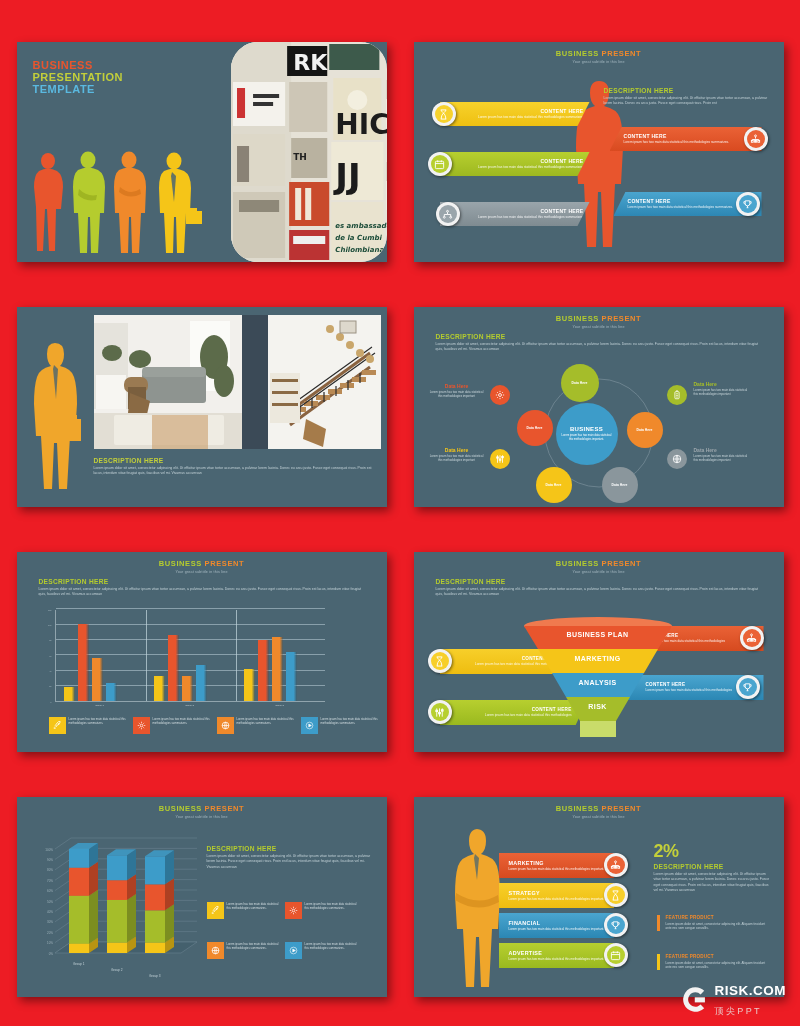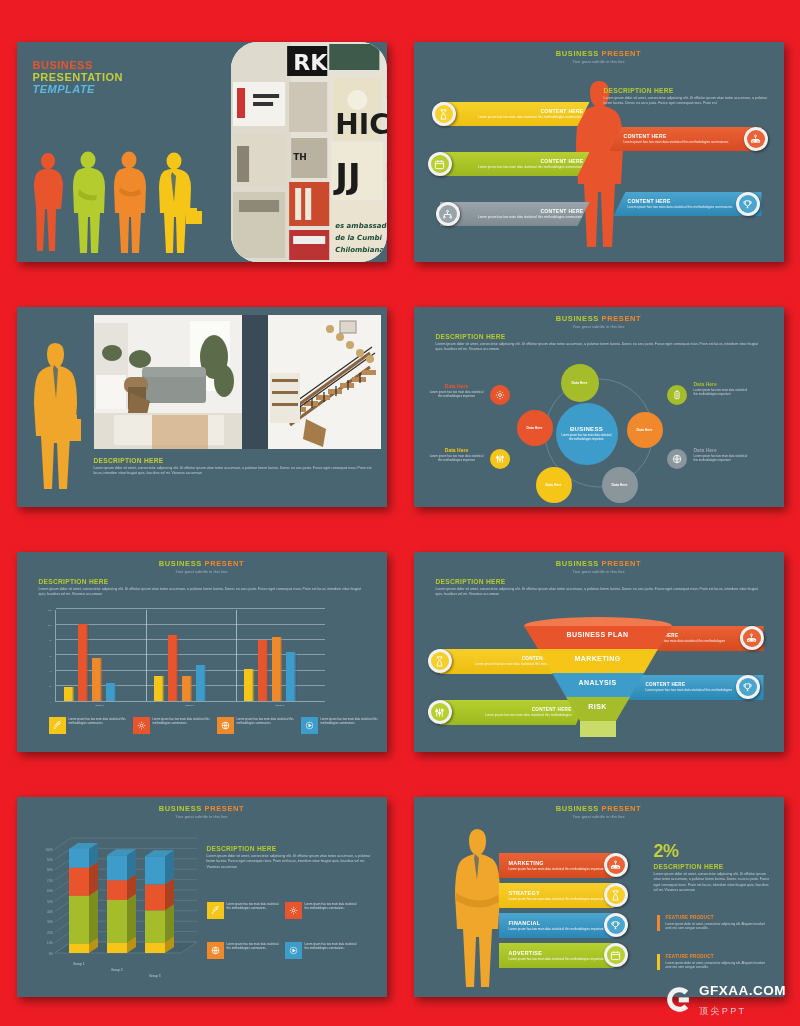--- a/index.html
+++ b/index.html
@@ -32,21 +32,21 @@
   .hdr .t1 .b { color:#f0892b; }
   .hdr .t2 { font-size:3.6px; color:#a9bcc4; margin-top:1.5px; letter-spacing:.2px;}
   .desc-h { color:#b5cc2e; font-weight:bold; font-size:6.6px; letter-spacing:.3px; }
   .desc-b { color:#c3d2d8; font-size:3.5px; line-height:1.55; margin-top:2px; }
   .ch { color:#fff; font-weight:bold; font-size:5px; letter-spacing:.3px; }
   .cb { color:rgba(255,255,255,.88); font-size:3.2px; line-height:1.5; margin-top:1px;}
   #s1 .title { position:absolute; left:16px; top:18px; }
   #s1 .title div { font-weight:bold; font-size:11px; letter-spacing:.5px; line-height:1.08; }
   #s1 .l1 { color:#e8552d; }
   #s1 .l2 { color:#c3cf3a; }
-  #s1 .l3 { color:#5ab9e0;font-style:italic; }
+  #s1 .l3 { color:#5ab9e0; }
   #s1 .people { position:absolute; left:14px; bottom:8px; width:180px; height:105px; }
   #s1 .collage { position:absolute; right:0; top:0; width:42%; height:100%; overflow:hidden; }
 
   
   .band { position:absolute; height:24px; display:flex; align-items:center; }
   .band .txt { flex:1; padding:0 6px; }
   .bicon {
     position:absolute; width:24px; height:24px; border-radius:50%;
     background:#f2f2f2; display:flex; align-items:center; justify-content:center;
     box-shadow:1px 1px 3px rgba(0,0,0,.5); z-index:3;
@@ -788,16 +788,16 @@
     </div>
   </div>
 </div>
 
 <div id="wm">
   <svg class="g" viewBox="0 0 40 40">
     <path d="M20 3a17 17 0 1 0 12 29l-5-5A10 10 0 1 1 20 10a10 10 0 0 1 7 3l5-5A17 17 0 0 0 20 3z" fill="#f2f2f2"></path>
     <rect x="19" y="17" width="14" height="7" fill="#f2f2f2"></rect>
   </svg>
   <div class="wt">
-    <div class="w1">GFXAA.COM</div>
+    <div class="w1">RISK.COM</div>
     <div class="w2">顶尖PPT</div>
   </div>
 </div>
 
 </body></html>

